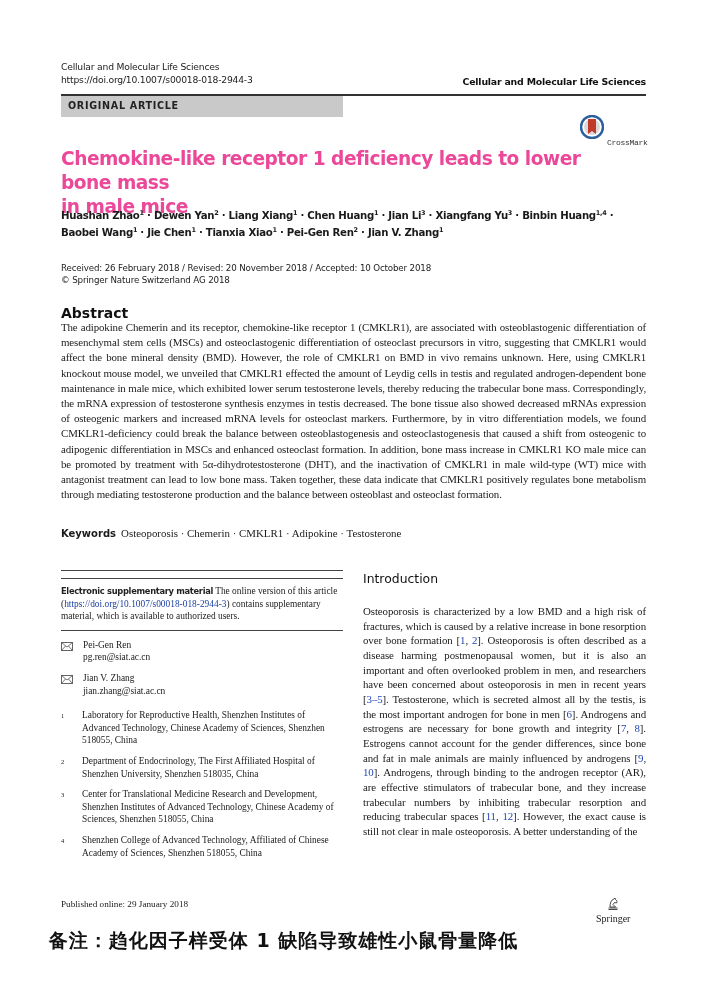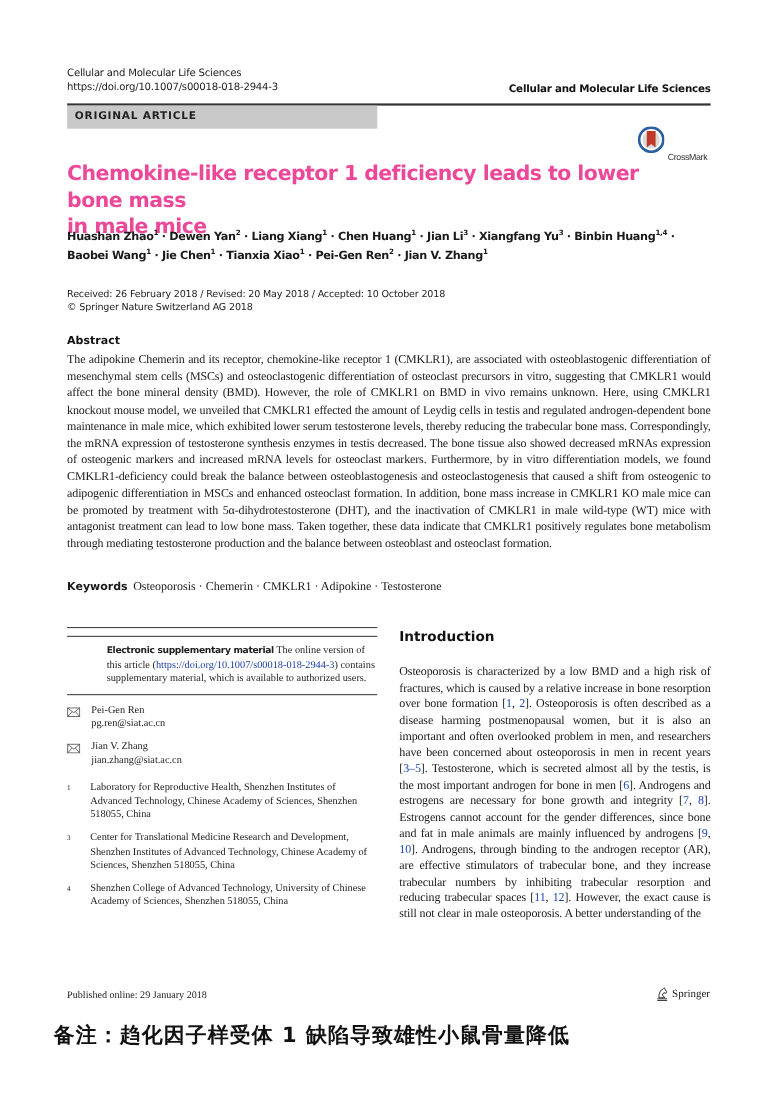--- a/index.html
+++ b/index.html
@@ -12,50 +12,50 @@
     .sans { font-family: "DejaVu Sans", "Liberation Sans", sans-serif; }
     .serif { font-family: "Liberation Serif", serif; }
 
     .journal-left { left: 61px; top: 60px; font-size: 9.2px; line-height: 13px; color: #222; letter-spacing: -0.2px; }
     .journal-right { right: 61px; top: 76px; font-size: 9.4px; font-weight: bold; color: #111; letter-spacing: -0.2px; }
     .header-rule { left: 61px; top: 94px; width: 585px; height: 1.5px; background: #333; }
     .article-type-bar { left: 61px; top: 96px; width: 282px; height: 21px; background: #c9c9c9; }
     .article-type { left: 68px; top: 100px; font-size: 9.6px; font-weight: bold; letter-spacing: 0.7px; color: #222; }
 
     .crossmark { left: 580px; top: 106px; display: flex; align-items: center; gap: 3px; }
-    .crossmark-text { font-size: 8px; color: #333; font-family: Liberation Sans, sans-serif; letter-spacing: -0.3px; margin-top: 32px; }
+    .crossmark-text { font-size: 8px; color: #333; font-family: Liberation Mono, monospace; letter-spacing: -0.3px; margin-top: 32px; }
 
     .title { left: 61px; top: 147px; width: 560px; font-size: 18.6px; line-height: 24px; font-weight: bold; color: #ec4899; letter-spacing: -0.5px; }
     .authors { left: 61px; top: 207px; width: 590px; font-size: 10.2px; line-height: 17px; font-weight: bold; color: #1a1a1a; letter-spacing: -0.3px; }
     .authors sup { font-size: 6.5px; vertical-align: 4px; line-height: 0; }
 
     .dates { left: 61px; top: 262px; font-size: 8.7px; line-height: 12px; color: #222; letter-spacing: -0.15px; }
 
-    .abstract-head { left: 61px; top: 305px; font-size: 10px; font-weight: bold; color: #111; }
+    .abstract-head { left: 61px; top: 305px; font-size: 14px; font-weight: bold; color: #111; }
     .abstract-body { left: 61px; top: 320px; width: 585px; font-size: 10.9px; line-height: 15.2px; text-align: justify; color: #1a1a1a; letter-spacing: -0.12px; }
 
     .keywords { left: 61px; top: 527px; font-size: 10.9px; color: #1a1a1a; }
     .kw-label { font-family: "DejaVu Sans", sans-serif; font-weight: bold; font-size: 10px; margin-right: 5px; }
 
     .left-col { left: 61px; top: 570px; width: 282px; }
     .rule { height: 1px; background: #444; width: 282px; }
     .note { font-size: 9.4px; line-height: 12.6px; color: #222; }
     .ems-label { font-family: "DejaVu Sans", sans-serif; font-weight: bold; font-size: 8.3px; letter-spacing: -0.3px; }
     .link { color: #1a3fa0; }
     .contact { display: flex; gap: 10px; font-size: 9.4px; line-height: 12.6px; margin-top: 8px; }
     .env { width: 12px; height: 9px; margin-top: 3px; flex-shrink: 0; }
     .aff { display: flex; gap: 16px; font-size: 9.4px; line-height: 12.6px; margin-top: 8px; }
     .aff-num { font-size: 6.5px; width: 5px; flex-shrink: 0; padding-top: 1px; }
 
-    .intro-head { left: 363px; top: 571px; font-size: 12.4px; font-weight: bold; color: #111; }
+    .intro-head { left: 363px; top: 571px; font-size: 12.4px; font-weight: normal; color: #111; }
     .intro-body { left: 363px; top: 604px; width: 283px; font-size: 10.9px; line-height: 14.65px; text-align: justify; color: #1a1a1a; letter-spacing: -0.1px; }
     .ref { color: #2146b3; }
 
     .published { left: 61px; top: 899px; font-size: 9.2px; color: #222; }
-    .springer { left: 596px; top: 897px; display: flex; align-items: center; gap: 3px; font-size: 10px; color: #222; }
+    .springer { left: 596px; top: 897px; display: flex; align-items: center; gap: 3px; font-size: 10px; color: #222; flex-direction: column; }
 
     .footnote-cn { left: 0; top: 928px; width: 567px; text-align: center; font-size: 19px; font-weight: bold; color: #111; letter-spacing: 1px; font-family: "DejaVu Sans", sans-serif; }
   </style>
 </head>
 <body>
 
 <div class="abs journal-left sans">
   <div>Cellular and Molecular Life Sciences</div>
   <div>https://doi.org/10.1007/s00018-018-2944-3</div>
 </div>
@@ -74,35 +74,35 @@
 </div>
 
 <div class="abs title sans">
   <div>Chemokine-like receptor 1 deficiency leads to lower bone mass</div>
   <div>in male mice</div>
 </div>
 
 <div class="abs authors sans" id="authors"><span>Huashan Zhao<sup>1</sup></span> · <span>Dewen Yan<sup>2</sup></span> · <span>Liang Xiang<sup>1</sup></span> · <span>Chen Huang<sup>1</sup></span> · <span>Jian Li<sup>3</sup></span> · <span>Xiangfang Yu<sup>3</sup></span> · <span>Binbin Huang<sup>1,4</sup></span> · <br><span>Baobei Wang<sup>1</sup></span> · <span>Jie Chen<sup>1</sup></span> · <span>Tianxia Xiao<sup>1</sup></span> · <span>Pei-Gen Ren<sup>2</sup></span> · <span>Jian V. Zhang<sup>1</sup></span></div>
 
 <div class="abs dates sans">
-  <div>Received: 26 February 2018 / Revised: 20 May 2018 / Accepted: 10 October 2018</div>
+  <div>Received: 26 February 2018 / Revised: 20 November 2018 / Accepted: 10 October 2018</div>
   <div>© Springer Nature Switzerland AG 2018</div>
 </div>
 
 <div class="abs abstract-head sans">Abstract</div>
 <div class="abs abstract-body serif">The adipokine Chemerin and its receptor, chemokine-like receptor 1 (CMKLR1), are associated with osteoblastogenic differentiation of mesenchymal stem cells (MSCs) and osteoclastogenic differentiation of osteoclast precursors in vitro, suggesting that CMKLR1 would affect the bone mineral density (BMD). However, the role of CMKLR1 on BMD in vivo remains unknown. Here, using CMKLR1 knockout mouse model, we unveiled that CMKLR1 effected the amount of Leydig cells in testis and regulated androgen-dependent bone maintenance in male mice, which exhibited lower serum testosterone levels, thereby reducing the trabecular bone mass. Correspondingly, the mRNA expression of testosterone synthesis enzymes in testis decreased. The bone tissue also showed decreased mRNAs expression of osteogenic markers and increased mRNA levels for osteoclast markers. Furthermore, by in vitro differentiation models, we found CMKLR1-deficiency could break the balance between osteoblastogenesis and osteoclastogenesis that caused a shift from osteogenic to adipogenic differentiation in MSCs and enhanced osteoclast formation. In addition, bone mass increase in CMKLR1 KO male mice can be promoted by treatment with 5α-dihydrotestosterone (DHT), and the inactivation of CMKLR1 in male wild-type (WT) mice with antagonist treatment can lead to low bone mass. Taken together, these data indicate that CMKLR1 positively regulates bone metabolism through mediating testosterone production and the balance between osteoblast and osteoclast formation.</div>
 
 <div class="abs keywords serif">
   <span class="kw-label">Keywords</span><span>Osteoporosis · Chemerin · CMKLR1 · Adipokine · Testosterone</span>
 </div>
 
 <div class="abs left-col serif">
   <div class="rule"></div>
   <div class="rule" style="margin-top:7px;"></div>
-  <div class="note" style="margin-top:6px;margin-left:36px;">
+  <div class="note" style="margin-top:6px;">
     <span class="ems-label">Electronic supplementary material</span>
     <span>The online version of this article (</span><span class="link">https://doi.org/10.1007/s00018-018-2944-3</span><span>) contains supplementary material, which is available to authorized users.</span>
   </div>
   <div class="rule" style="margin-top:7px;"></div>
 
   <div class="contact">
     <svg class="env" viewBox="0 0 12 9">
         <rect x="0.5" y="0.5" width="11" height="8" fill="none" stroke="#555" stroke-width="0.9"></rect>
         <path d="M0.5 0.5 L6 5 L11.5 0.5 M0.5 8.5 L4.5 4 M11.5 8.5 L7.5 4" fill="none" stroke="#555" stroke-width="0.8"></path>
       </svg>
@@ -120,26 +120,30 @@
       <div>Jian V. Zhang</div>
       <div>jian.zhang@siat.ac.cn</div>
     </div>
   </div>
 
   <div class="aff" style="margin-top:12px;justify-content:center;">
     <span class="aff-num">1</span>
     <span>Laboratory for Reproductive Health, Shenzhen Institutes of Advanced Technology, Chinese Academy of Sciences, Shenzhen 518055, China</span>
   </div>
   <div class="aff">
+    <span class="aff-num">2</span>
+    <span>Department of Endocrinology, The First Affiliated Hospital of Shenzhen University, Shenzhen 518035, China</span>
+  </div>
+  <div class="aff">
     <span class="aff-num">3</span>
     <span>Center for Translational Medicine Research and Development, Shenzhen Institutes of Advanced Technology, Chinese Academy of Sciences, Shenzhen 518055, China</span>
   </div>
   <div class="aff">
     <span class="aff-num">4</span>
-    <span>Shenzhen College of Advanced Technology, University of Chinese Academy of Sciences, Shenzhen 518055, China</span>
+    <span>Shenzhen College of Advanced Technology, Affiliated of Chinese Academy of Sciences, Shenzhen 518055, China</span>
   </div>
 </div>
 
 <div class="abs intro-head sans">Introduction</div>
 <div class="abs intro-body serif" id="intro">Osteoporosis is characterized by a low BMD and a high risk of fractures, which is caused by a relative increase in bone resorption over bone formation [<span class="ref" style="color: rgb(33, 70, 179);">1</span>, <span class="ref" style="color: rgb(33, 70, 179);">2</span>]. Osteoporosis is often described as a disease harming postmenopausal women, but it is also an important and often overlooked problem in men, and researchers have been concerned about osteoporosis in men in recent years [<span class="ref" style="color: rgb(33, 70, 179);">3–5</span>]. Testosterone, which is secreted almost all by the testis, is the most important androgen for bone in men [<span class="ref" style="color: rgb(33, 70, 179);">6</span>]. Androgens and estrogens are necessary for bone growth and integrity [<span class="ref" style="color: rgb(33, 70, 179);">7</span>, <span class="ref" style="color: rgb(33, 70, 179);">8</span>]. Estrogens cannot account for the gender differences, since bone and fat in male animals are mainly influenced by androgens [<span class="ref" style="color: rgb(33, 70, 179);">9</span>, <span class="ref" style="color: rgb(33, 70, 179);">10</span>]. Androgens, through binding to the androgen receptor (AR), are effective stimulators of trabecular bone, and they increase trabecular numbers by inhibiting trabecular resorption and reducing trabecular spaces [<span class="ref" style="color: rgb(33, 70, 179);">11</span>, <span class="ref" style="color: rgb(33, 70, 179);">12</span>]. However, the exact cause is still not clear in male osteoporosis. A better understanding of the</div>
 
 <div class="abs published serif">Published online: 29 January 2018</div>
 <div class="abs springer serif">
   <svg width="12" height="13" viewBox="0 0 12 13">
     <path d="M3 10 C3 6 4 3 7 2 L8 1 L8.5 2.5 C10 3.5 10.5 5 9.5 6 L7.5 5.5 L6 7.5 L8.5 10 Z" fill="none" stroke="#333" stroke-width="0.9"></path>

